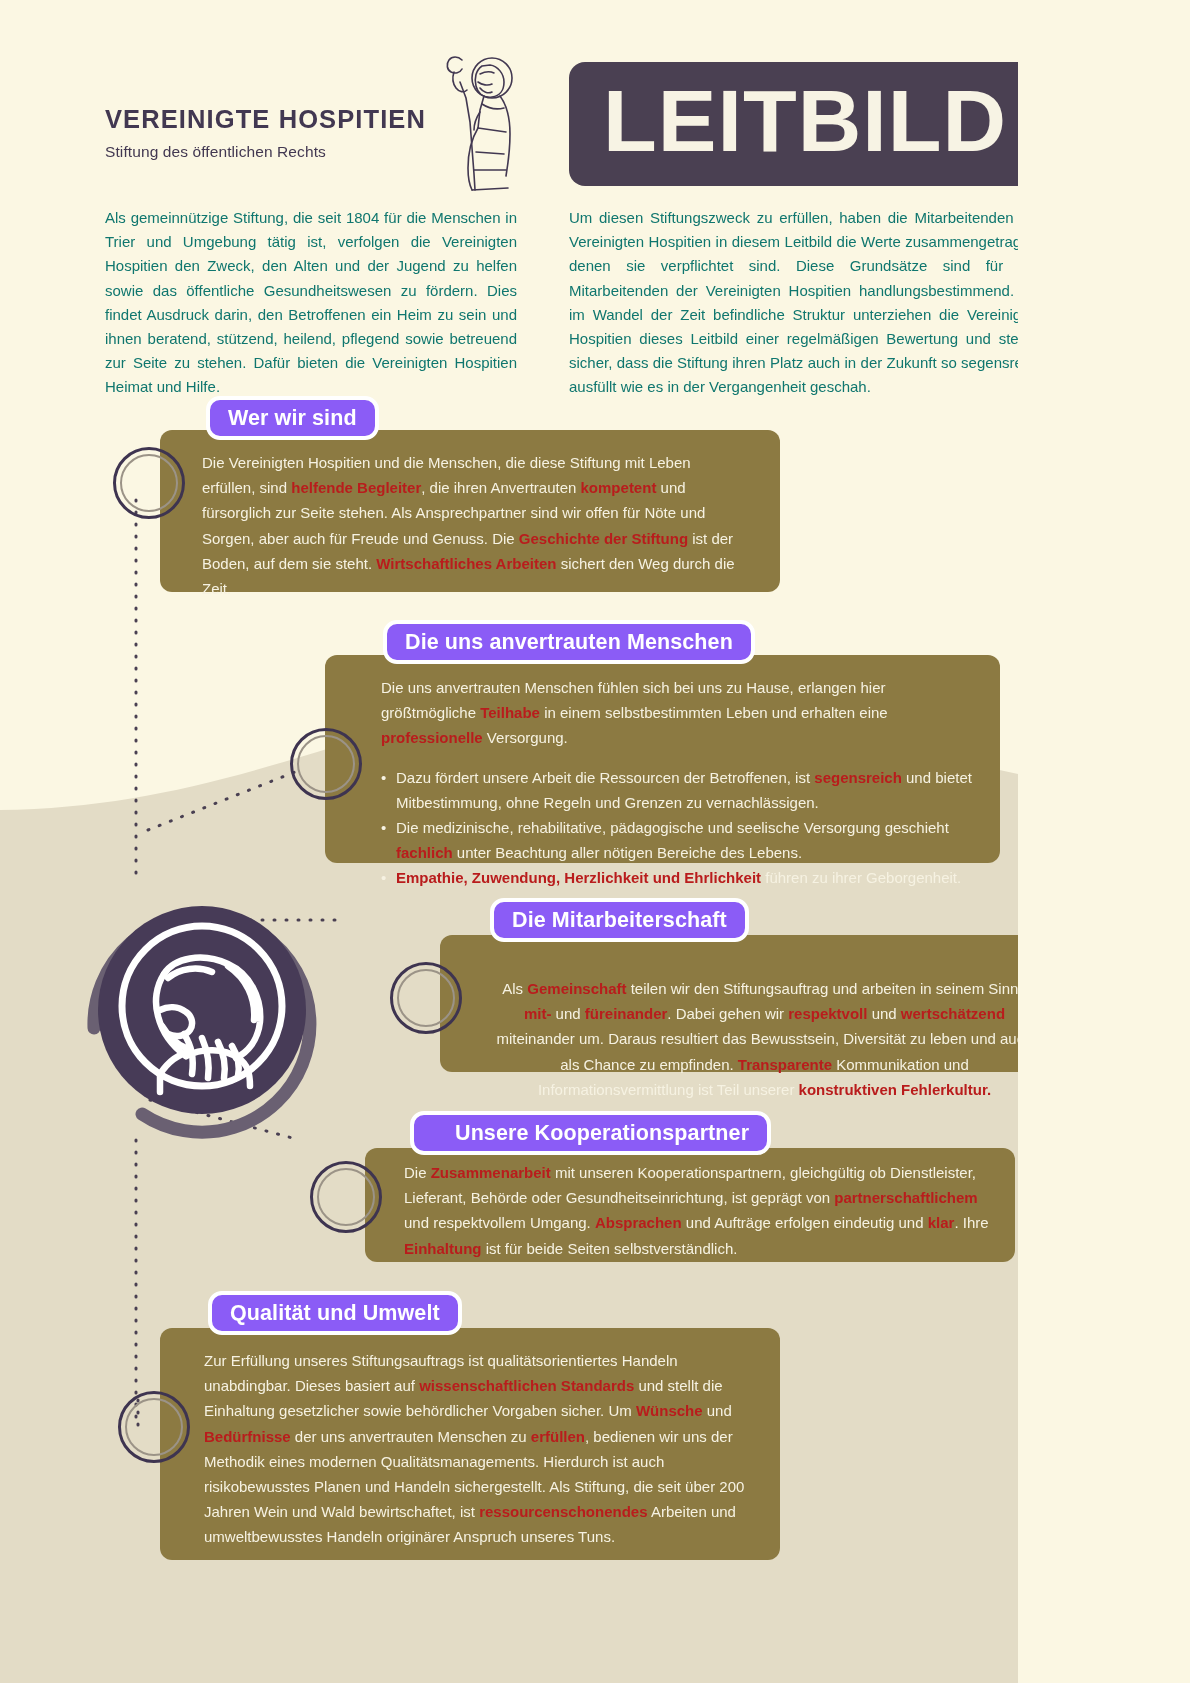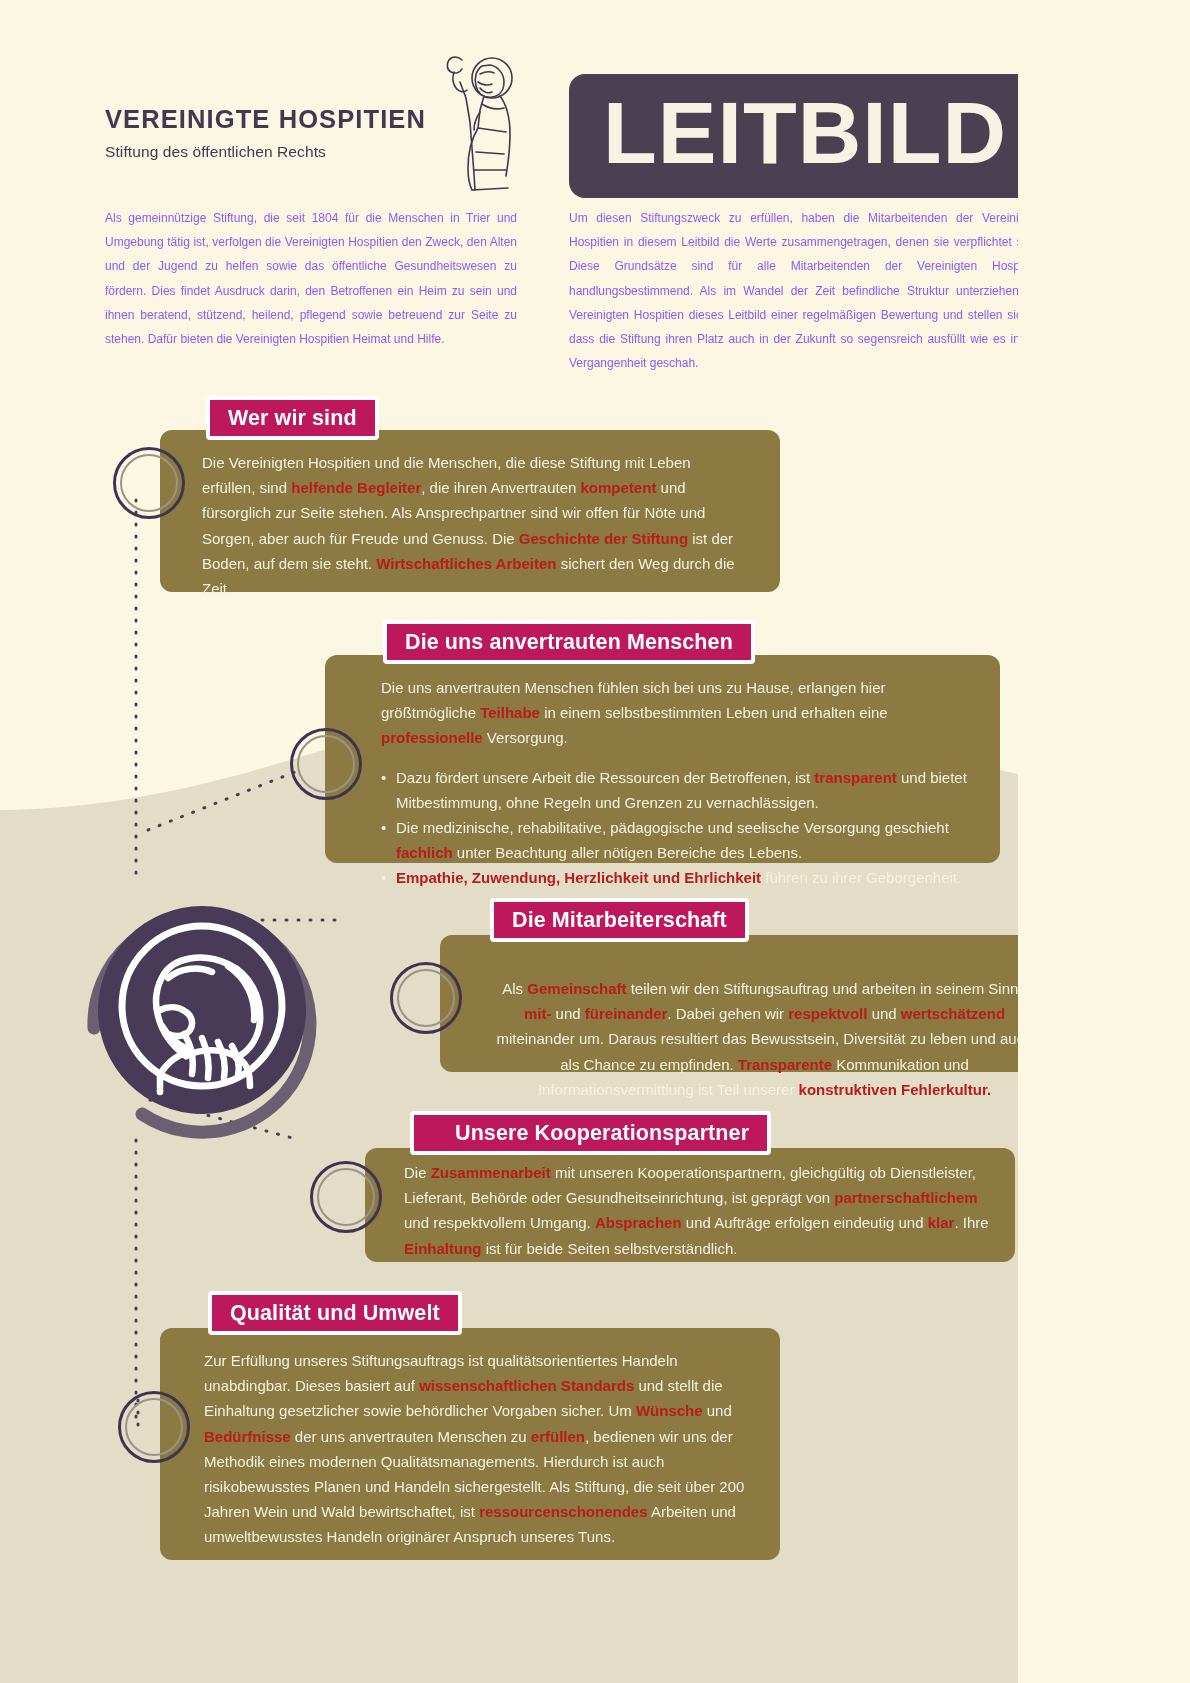--- a/index.html
+++ b/index.html
@@ -40,56 +40,56 @@
     position: absolute; left: 420px; top: 52px;
     width: 110px; height: 140px; z-index: 5;
   }
 
   .leitbild-box {
     position: absolute; left: 569px; top: 62px;
     width: 472px; height: 124px;
     background: #4A4052;
     border-radius: 16px;
     z-index: 5;
-    display: flex; align-items: center; justify-content: center; margin-top: 12px;
+    display: flex; align-items: center; justify-content: center;
   }
   .leitbild-text {
     color: #F7F3E4;
     font-size: 88px; font-weight: bold;
     letter-spacing: 1px;
     line-height: 1;
     padding-bottom: 6px;
   }
 
   
   .intro {
     position: absolute; top: 206px; z-index: 5;
-    font-size: 12px; line-height: 24.2px;
-    color: #8b5cf6; text-align: justify;
+    font-size: 15px; line-height: 24.2px;
+    color: #0f766e; text-align: justify;
   }
   .intro.left  { left: 105px;  width: 412px; }
   .intro.right { left: 569px;  width: 473px; }
 
   
   .spine {
     position: absolute; z-index: 2;
   }
 
   
   .card {
     position: absolute;
     background: #8C7A42;
     border-radius: 12px;
     z-index: 4;
   }
   .card-pill {
     position: absolute;
-    background: #be185d;
+    background: #8b5cf6;
     border: 4px solid #FFFFFF;
-    border-radius: 4px;
+    border-radius: 14px;
     z-index: 6;
     display: flex; align-items: center; justify-content: flex-end;
     padding: 0 18px;
     height: 44px;
     white-space: nowrap;
   }
   .card-pill span {
     color: #FFFFFF;
     font-size: 21.5px;
     font-weight: bold;
@@ -218,21 +218,21 @@
     <div class="ring-inner" style="left:7px;top:7px;width:58px;height:58px;"></div>
   </div>
 
   <div class="card" style="left:325px; top:655px; width:675px; height:208px;"></div>
   <div class="card-pill" style="left:383px; top:620px;">
     <span>Die uns anvertrauten Menschen</span>
   </div>
   <div class="card-body" style="left:381px; top:675px; width:600px;">
     <p>Die uns anvertrauten Menschen fühlen sich bei uns zu Hause, erlangen hier größtmögliche <b>Teilhabe</b> in einem selbstbestimmten Leben und erhalten eine <b>professionelle</b> Versorgung.</p>
     <ul>
-        <li>Dazu fördert unsere Arbeit die Ressourcen der Betroffenen, ist <b>transparent</b> und bietet Mitbestimmung, ohne Regeln und Grenzen zu vernachlässigen.</li>
+        <li>Dazu fördert unsere Arbeit die Ressourcen der Betroffenen, ist <b>segensreich</b> und bietet Mitbestimmung, ohne Regeln und Grenzen zu vernachlässigen.</li>
         <li>Die medizinische, rehabilitative, pädagogische und seelische Versorgung geschieht <b>fachlich</b> unter Beachtung aller nötigen Bereiche des Lebens.</li>
         <li><b>Empathie, Zuwendung, Herzlichkeit und Ehrlichkeit</b> führen zu ihrer Geborgenheit.</li>
       </ul>
   </div>
   <div class="ring" style="left:290px; top:728px; width:72px; height:72px;">
     <div class="ring-outer" style="left:0;top:0;width:72px;height:72px;"></div>
     <div class="ring-inner" style="left:7px;top:7px;width:58px;height:58px;"></div>
   </div>
 
   <div class="medallion">

